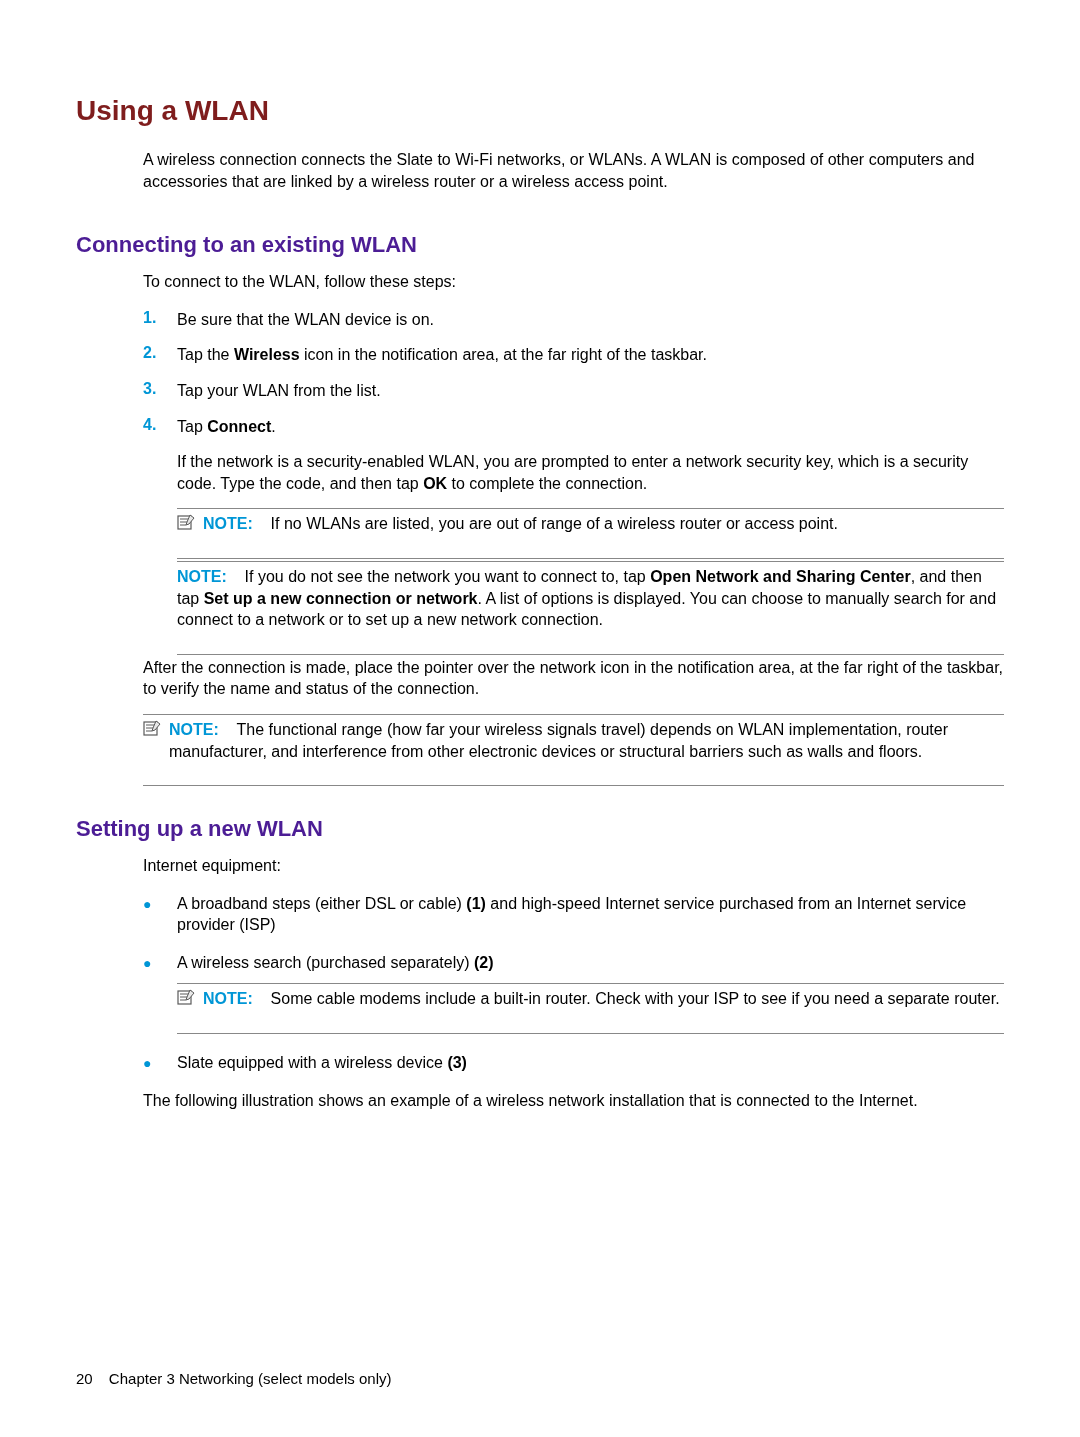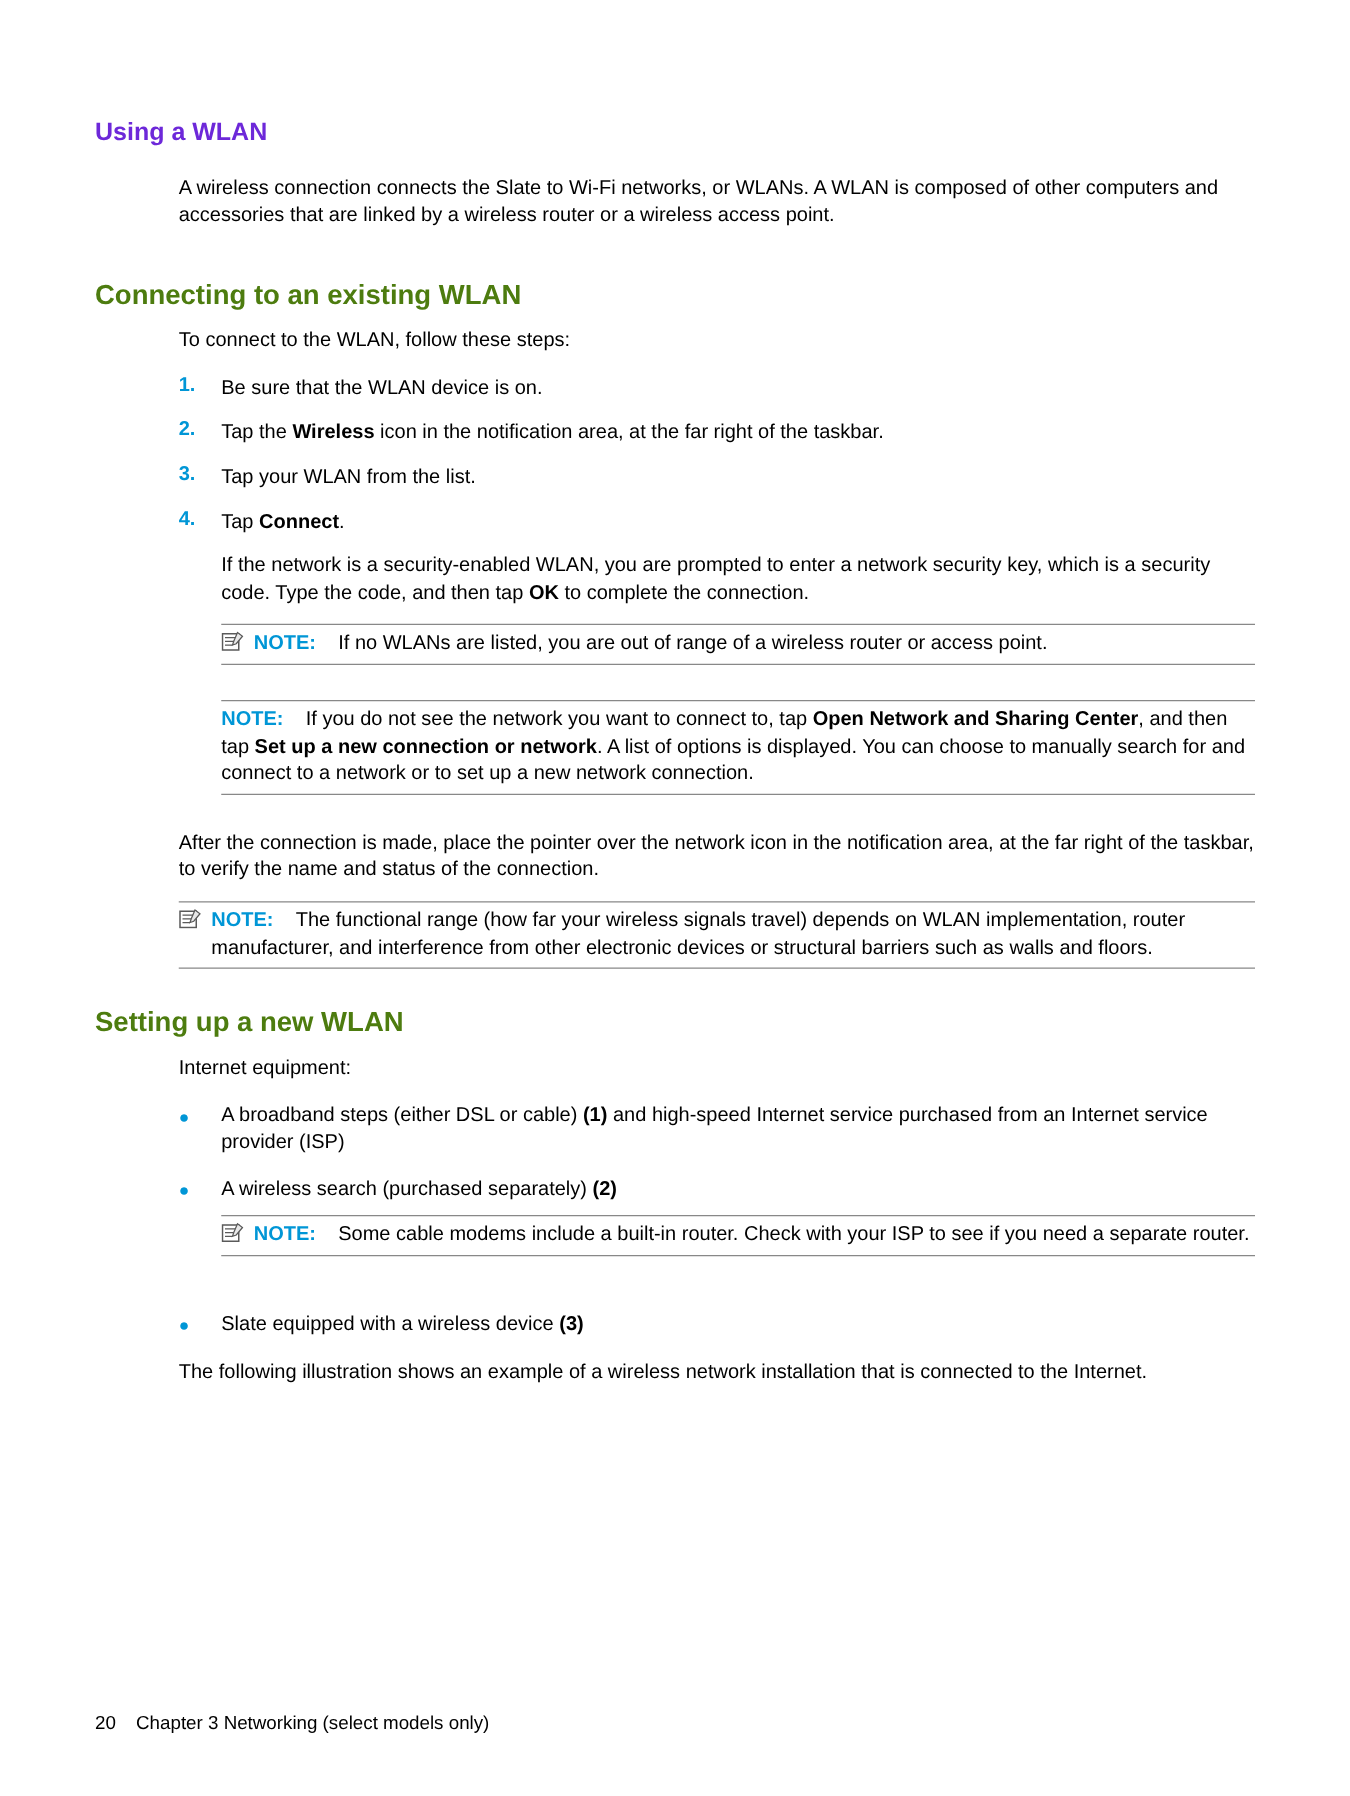--- a/index.html
+++ b/index.html
@@ -7,32 +7,32 @@
       font-family: Arial, Helvetica, sans-serif;
       font-size: 16px;
       color: #000;
       background: #fff;
       width: 1080px;
       height: 1437px;
       position: relative;
       padding: 95px 76px 50px 76px;
     }
     .page-title {
-      color: #6d28d9;
-      font-size: 20px;
+      color: #7f1d1d;
+      font-size: 28px;
       font-weight: bold;
       margin-bottom: 22px;
     }
     .intro-para {
       margin-left: 67px;
       line-height: 1.35;
       margin-bottom: 40px;
     }
     .section-heading {
-      color: #4d7c0f;
+      color: #4c1d95;
       font-size: 22px;
       font-weight: bold;
       margin-bottom: 13px;
     }
     .section-intro {
       margin-left: 67px;
       line-height: 1.35;
       margin-bottom: 16px;
     }
     .ordered-list {
@@ -52,22 +52,22 @@
     .ol-content {
       flex: 1;
       line-height: 1.35;
     }
     .ol-content p { margin-bottom: 14px; }
     .ol-content p:last-child { margin-bottom: 0; }
     .bold-inline { font-weight: bold; }
     .note-box {
       border-top: 1px solid #888;
       border-bottom: 1px solid #888;
-      padding: 4px 0 5px 0;
-      margin-bottom: 28px;
+      padding: 4px 0 23px 0;
+      margin-bottom: 2px;
       line-height: 1.35;
       position: relative;
     }
     .note-row {
       display: flex;
       align-items: flex-start;
     }
     .note-icon {
       width: 22px;
       flex-shrink: 0;

